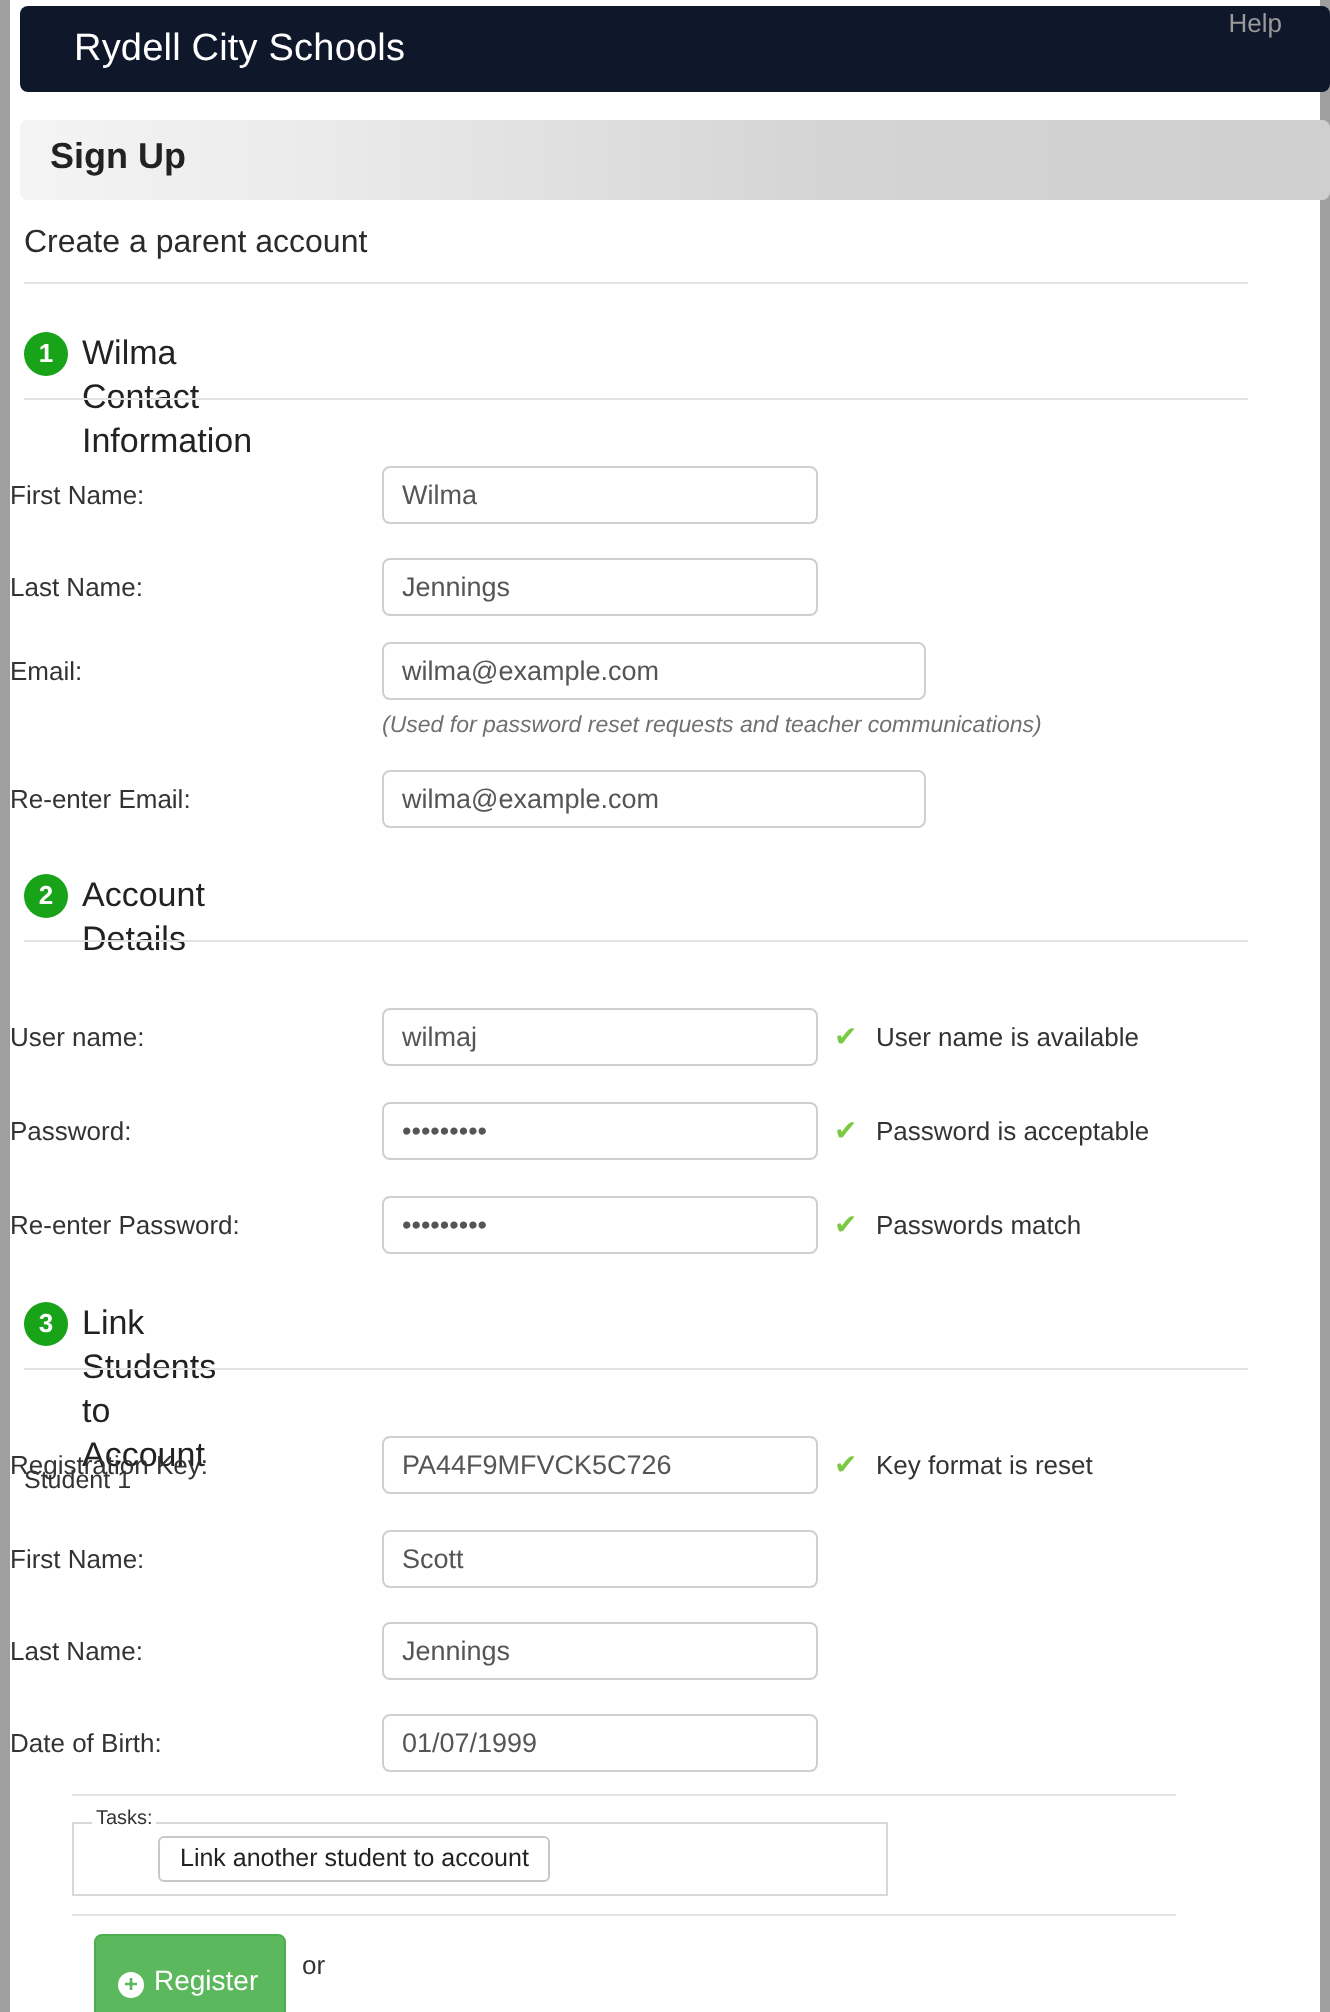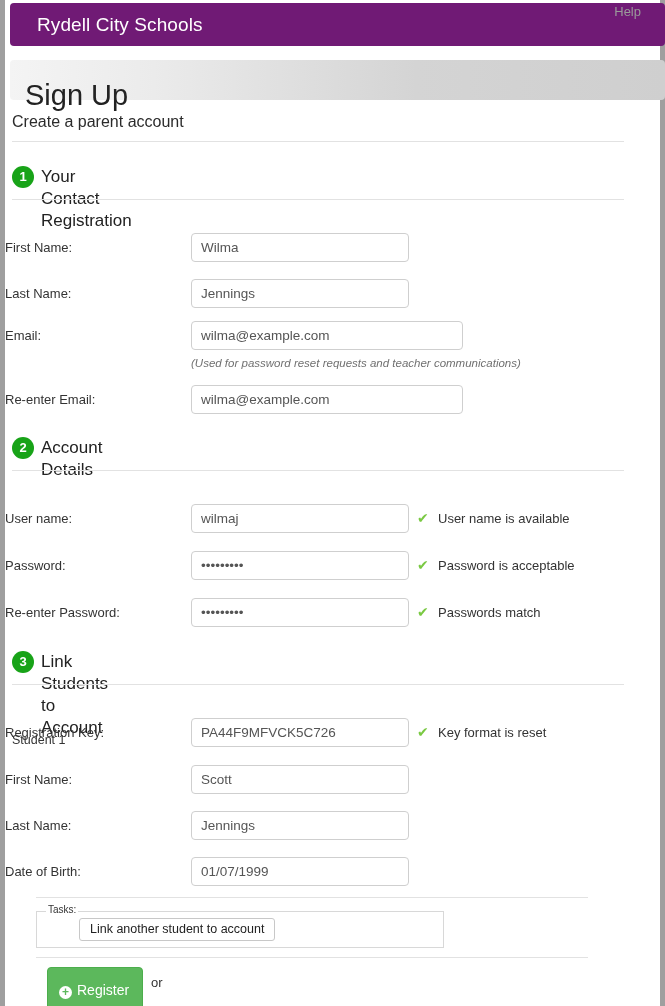--- a/index.html
+++ b/index.html
@@ -22,21 +22,21 @@
     border-left: 5px solid #9f9f9f;
     border-right: 5px solid #9f9f9f;
   }
   
   .navbar {
     position: absolute;
     left: 5px;
     top: 3px;
     width: 655px;
     height: 43px;
-    background: #701a75;
+    background: #0f172a;
     border-radius: 4px;
     box-sizing: border-box;
   }
   .brand {
     position: absolute;
     left: 27px;
     top: 11px;
     color: #ffffff;
     font-size: 19px;
     line-height: 22px;
@@ -60,24 +60,24 @@
     width: 655px;
     height: 40px;
     border-radius: 4px;
     background: linear-gradient(to right, #f4f4f4 0%, #ebebeb 22%, #d4d4d4 62%, #cfcfcf 100%);
     box-sizing: border-box;
   }
   .title-banner h1 {
     margin: 0;
     position: absolute;
     left: 15px;
-    top: 21px;
-    font-size: 29px;
+    top: 4px;
+    font-size: 18px;
     line-height: 29px;
-    font-weight: normal;
+    font-weight: bold;
     color: #222222;
   }
   
   .subtitle {
     position: absolute;
     left: 7px;
     top: 112px;
     font-size: 16px;
     line-height: 20px;
     color: #2b2b2b;
@@ -299,21 +299,21 @@
 
   <div class="title-banner">
     <h1>Sign Up</h1>
   </div>
 
   <div class="subtitle">Create a parent account</div>
   <div class="rule" style="top:141px;"></div>
 
   <div class="section-head" style="top:166px;">
     <div class="badge">1</div>
-    <div class="section-title">Your Contact Registration</div>
+    <div class="section-title">Wilma Contact Information</div>
   </div>
   <div class="rule" style="top:199px;"></div>
 
   <div class="row" style="top:233px;">
     <div class="field-label">First Name:</div>
     <input class="field-input" type="text" value="Wilma" style="">
   </div>
 
   <div class="row" style="top:279px;">
     <div class="field-label">Last Name:</div>

